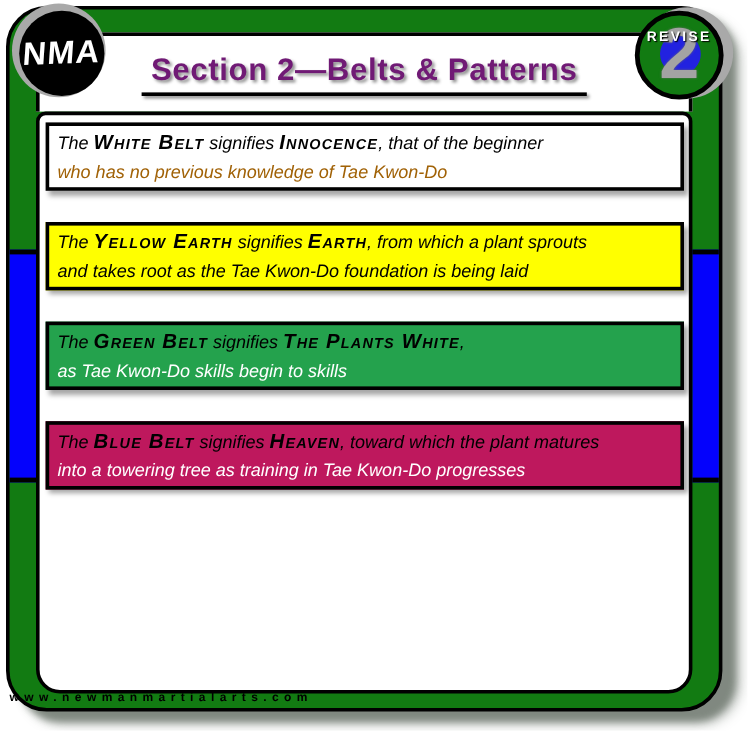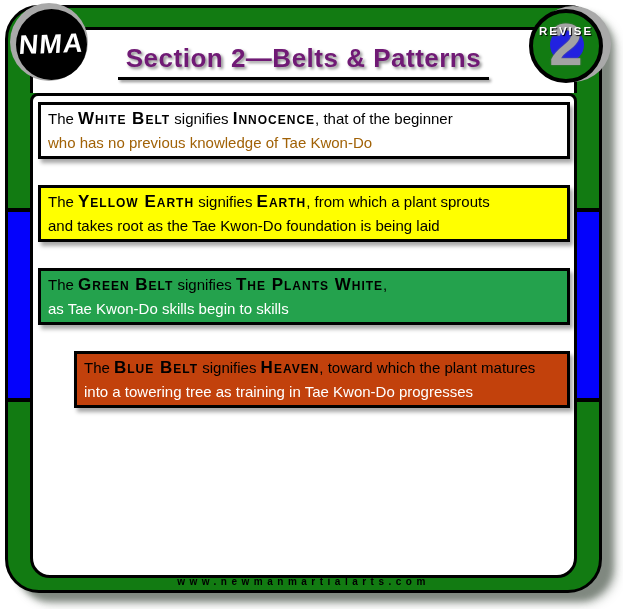--- a/index.html
+++ b/index.html
@@ -41,30 +41,31 @@
     position:absolute; left:22px; right:22px; top:85px; bottom:12px;
     background:#fff; border:3px solid #000; border-radius:8px 8px 20px 20px;
     padding:6px 4px 0 5px;
   }
 
   
   .belt-box {
     height:49px; margin-bottom:26px; border:3px solid #000;
     padding:2px 6px 0 7px;
     box-shadow: 3px 4px 4px rgba(0,0,0,0.35);
+    font-style: italic;
   }
   .belt-line { font-size:15px; line-height:24px; color:#000; white-space:nowrap; }
   .sc {
     font-weight:bold; font-variant:small-caps; letter-spacing:1px; font-size:17px;
   }
 
   
   .footer {
     position:absolute; left:0; right:0; bottom:0; height:15px;
-    text-align:center; font-size:10px; font-weight:bold; color:#000;
+    font-size:10px; font-weight:bold; color:#000;
     letter-spacing:4.5px; line-height:14px; white-space:nowrap;
   }
 
   
   .logo-wrap { position:absolute; left:0; top:0; width:100px; height:100px; }
   .logo-shadow {
     position:absolute; left:10px; top:3px; width:78px; height:78px;
     border-radius:50%; background:#a9a9a9;
   }
   .logo-circle {
@@ -127,21 +128,21 @@
       <div class="belt-box" style="background-color: rgb(255, 255, 0);">
         <div class="belt-line"><span>The </span><span class="sc">Yellow Earth</span><span> signifies </span><span class="sc">Earth</span><span>, from which a plant sprouts</span></div>
         <div class="belt-line" style="color: rgb(0, 0, 0);">and takes root as the Tae Kwon-Do foundation is being laid</div>
       </div>
 
       <div class="belt-box" style="background-color: rgb(36, 162, 77);">
         <div class="belt-line"><span>The </span><span class="sc">Green Belt</span><span> signifies </span><span class="sc">The Plants White</span><span>,</span></div>
         <div class="belt-line" style="color: rgb(255, 255, 255);">as Tae Kwon-Do skills begin to skills</div>
       </div>
 
-      <div class="belt-box" style="background-color: #c2410c; margin-left: 36px;">
+      <div class="belt-box" style="background-color: #be185d;">
         <div class="belt-line"><span>The </span><span class="sc">Blue Belt</span><span> signifies </span><span class="sc">Heaven</span><span>, toward which the plant matures</span></div>
         <div class="belt-line" style="color: rgb(255, 255, 255);">into a towering tree as training in Tae Kwon-Do progresses</div>
       </div>
 
     </div>
 
     <div class="footer">www.newmanmartialarts.com</div>
   </div>
 
   <div class="logo-wrap">

